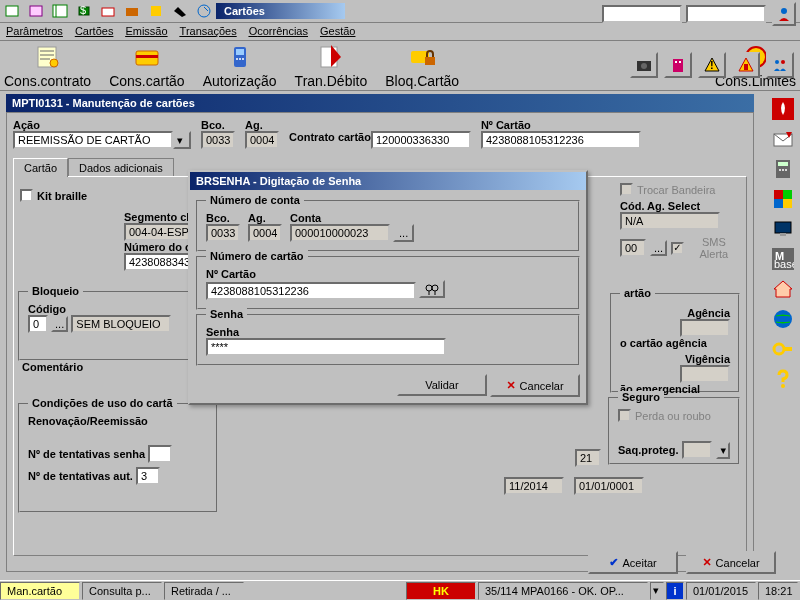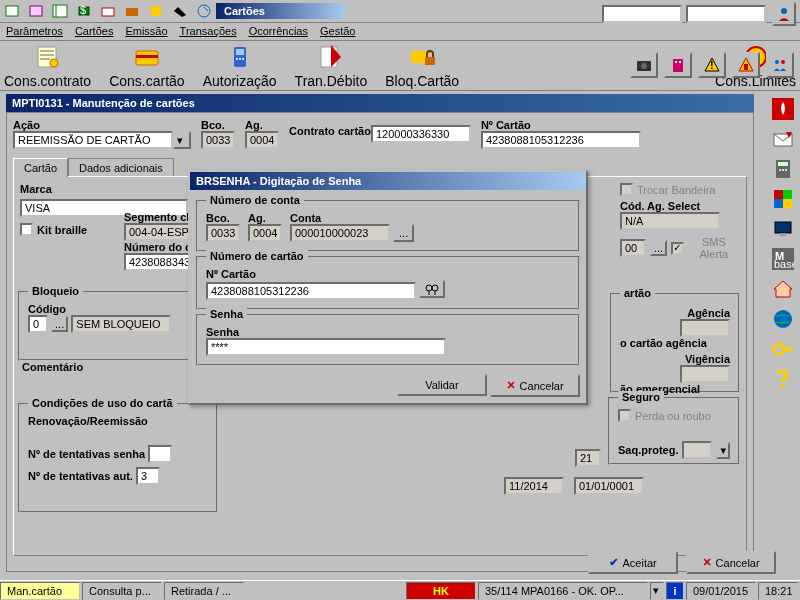--- a/index.html
+++ b/index.html
@@ -230,21 +230,21 @@
         <circle cx="12" cy="6" r="2" fill="#cc0000"></circle>
         <path d="M3 15 Q6 10 9 15 M9 15 Q12 10 15 15" fill="#0066cc"></path>
       </svg>
     </div>
 </div>
 
 <div class="main-titlebar">MPTI0131 - Manutenção de cartões</div>
 
 <div class="form-area">
 
-  <div class="row" style="gap:10px; align-items:center;">
+  <div class="row" style="gap:10px; align-items:flex-end;">
     <div style="display:flex; flex-direction:column;">
       <span class="lbl">Ação</span>
       <div style="display:flex;">
         <input class="fld" style="width: 160px;" value="REEMISSÃO DE CARTÃO">
         <button class="btn" style="padding:0 2px; width:18px;">▾</button>
       </div>
     </div>
     <div style="display:flex; flex-direction:column;">
       <span class="lbl">Bco.</span>
       <input class="fld-ro" readonly="" style="width: 34px;" value="0033">
@@ -262,24 +262,20 @@
       <input class="fld" style="width: 160px;" value="4238088105312236">
     </div>
   </div>
 
   <div class="tabs">
     <div class="tab active">Cartão</div>
     <div class="tab">Dados adicionais</div>
   </div>
 
   <div style="border:1px solid #fff; border-right-color:#808080; border-bottom-color:#808080; padding:6px; height:380px; position:relative;">
-    <div class="row" style="flex-direction:column; align-items:flex-start; width:170px;">
-      <span class="lbl">Marca</span>
-      <input class="fld" style="width: 168px;" value="VISA">
-    </div>
     <div class="row" style="margin-top:6px; gap:4px;">
       <span class="checkbox"></span>
       <span style="font-weight:bold;">Kit braille</span>
     </div>
     <div style="position:absolute; left:110px; top:34px;">
       <span class="lbl">Segmento clie</span><br>
       <input class="fld-ro" readonly="" style="width: 90px;" value="004-04-ESPECIA">
       <br>
       <span class="lbl">Número do cart</span><br>
       <input class="fld" style="width: 90px;" value="42380883438522">
@@ -476,15 +472,15 @@
 
 <div class="statusbar">
   <div class="status-cell" style="background:#ffff99; width:80px;">Man.cartão</div>
   <div class="status-cell" style="width:80px;">Consulta p...</div>
   <div class="status-cell" style="width:80px;">Retirada / ...</div>
   <div style="flex:1"></div>
   <div class="status-cell" style="background:#cc0000; color:#ffff00; font-weight:bold; width:70px; justify-content:center;">HK</div>
   <div class="status-cell" style="width:170px;">35/114 MPA0166 -  OK. OP...</div>
   <div class="status-cell" style="width:14px; padding:0 2px;">▾</div>
   <div class="status-cell" style="width:18px; padding:0; justify-content:center; background:#0033cc; color:#fff; font-weight:bold;">i</div>
-  <div class="status-cell" style="width:70px;">09/01/2015</div>
+  <div class="status-cell" style="width:70px;">01/01/2015</div>
   <div class="status-cell" style="width:40px;">18:21</div>
 </div>
 
 </body></html>

